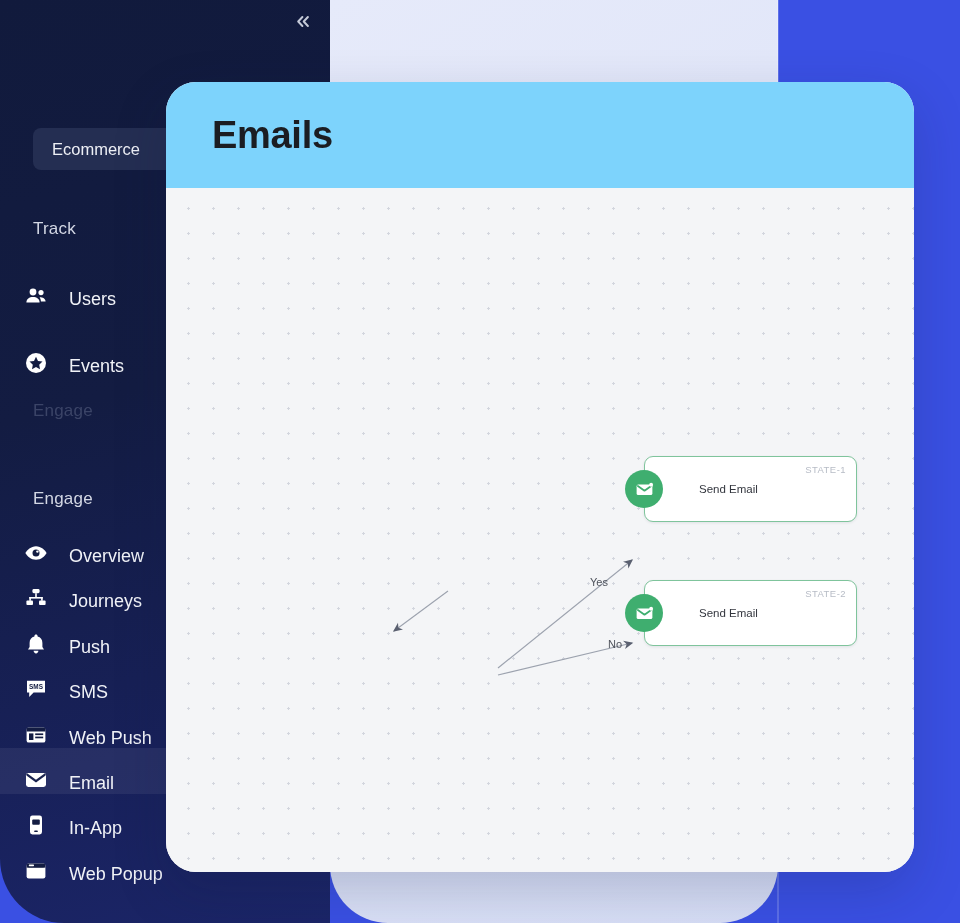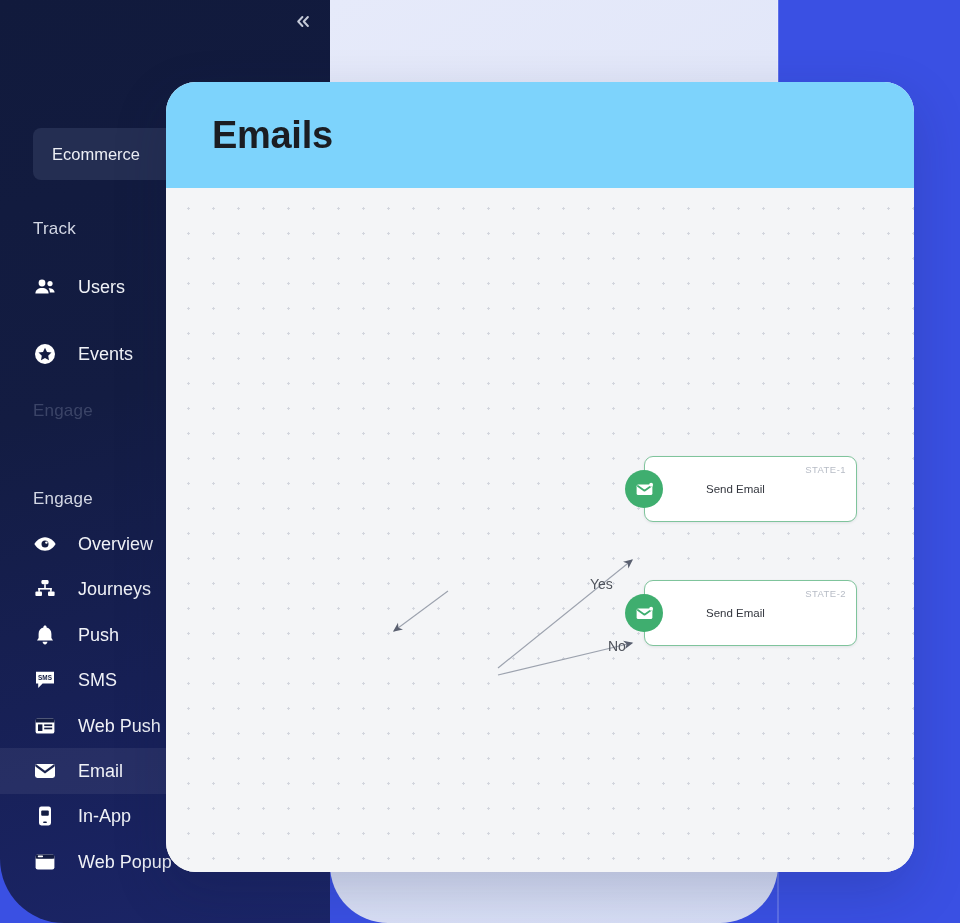--- a/index.html
+++ b/index.html
@@ -48,39 +48,39 @@
     position: absolute; left: 57px; top: 51px;
     display: flex; align-items: center; gap: 9px;
   }
   #brand-mark { width: 28px; height: 28px; position: relative; }
   #brand-text { font-size: 21.5px; color: #FFFFFF; letter-spacing: .1px; white-space: nowrap; }
   #brand-text .b-user { font-style: italic; font-weight: 400; }
   #brand-text .b-most { font-weight: 700; }
 
   #workspace-pill {
     position: absolute; left: 33px; top: 128px;
-    height: 52px; min-width: 148px;
+    height: 42px; min-width: 148px;
     padding: 0 19px;
     background: #242E52;
     border-radius: 8px;
     display: flex; align-items: center;
     color: #EDEFF5; font-size: 16.5px;
     cursor: pointer;
   }
 
   .nav-section {
     position: absolute; left: 33px;
     color: #D3D7E4; font-size: 17px; letter-spacing: .2px;
   }
   .nav-section.dim { color: #3B4467; }
 
   .nav-item {
     position: absolute; left: 0; width: 330px; height: 46px;
-    display: flex; align-items: center;
-    padding-left: 31px; gap: 19px;
+    display: flex; align-items: flex-end;
+    padding-left: 22px; gap: 19px;
     cursor: pointer;
   }
   .nav-item .nv-label { color: #F0F2F7; font-size: 18px; white-space: nowrap; }
   .nav-item.active { background: rgba(255,255,255,.068); }
   .nav-icon { width: 28px; height: 28px; display:flex; align-items:center; justify-content:center; flex:0 0 28px; }
   .nav-icon svg { display: block; }
 
   
   #app-card {
     position: absolute;
@@ -115,40 +115,40 @@
     position: absolute;
     background: #FFFFFF;
     border-radius: 9px;
     box-shadow: 0 1px 3px rgba(25,32,56,.09);
   }
   .node-state {
     position: absolute; right: 10px; top: 7px;
     font-size: 9.5px; color: #B7BCC6; letter-spacing: .45px;
   }
   .node-body {
-    position: absolute; left: 61px; top: 50%; transform: translateY(-50%);
+    position: absolute; left: 54px; top: 50%; transform: translateY(-50%);
     padding-right: 10px;
   }
   .node-title { font-size: 11.5px; color: #33363E; line-height: 1.45; }
   .node-sub { font-size: 10.5px; color: #4B4F59; line-height: 1.45; }
   .node-badge {
     position: absolute; left: -20px; top: 50%; transform: translateY(-50%);
     width: 38px; height: 38px; border-radius: 50%;
     display: flex; align-items: center; justify-content: center;
   }
   .node.n-blue   { border: 1.4px solid #4C8DF6; }
   .node.n-amber  { border: 1.4px solid #E9A93C; }
   .node.n-green  { border: 1.4px solid #7FC49C; }
   .badge-blue  { background: #3B82F6; }
   .badge-amber { background: #F0A32E; }
   .badge-green { background: #3FAE6F; }
 
   .edge-label {
     position: absolute;
-    font-size: 14px; color: #4F535C; text-align: right;
+    font-size: 11px; color: #4F535C; text-align: right;
   }
 </style>
 </head>
 <body>
 
 <div id="backdrop"></div>
 <div id="lavender-panel"></div>
 
 <aside id="sidebar">
 

